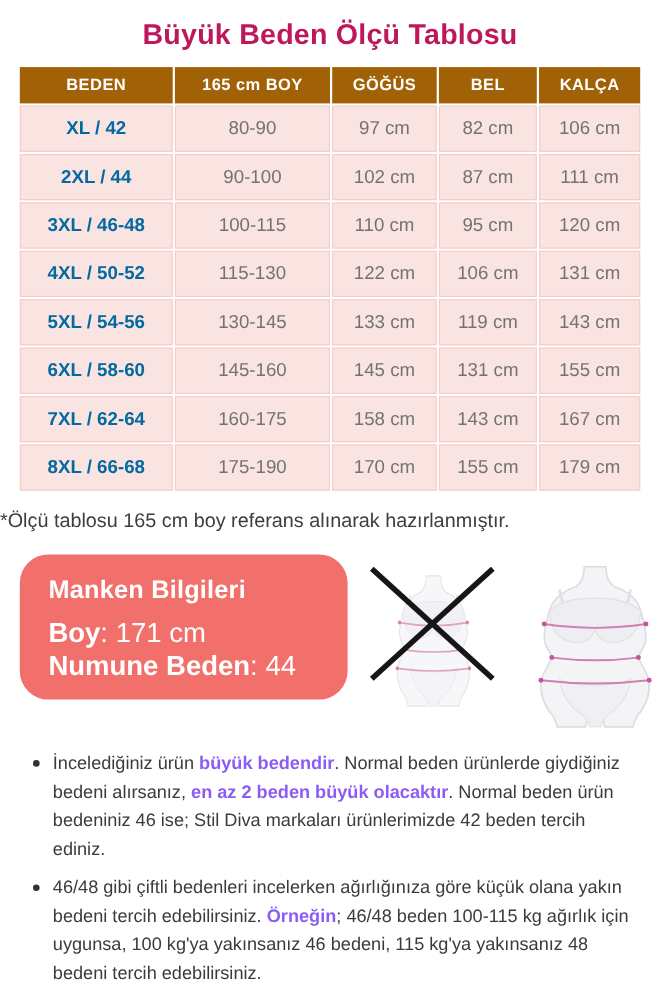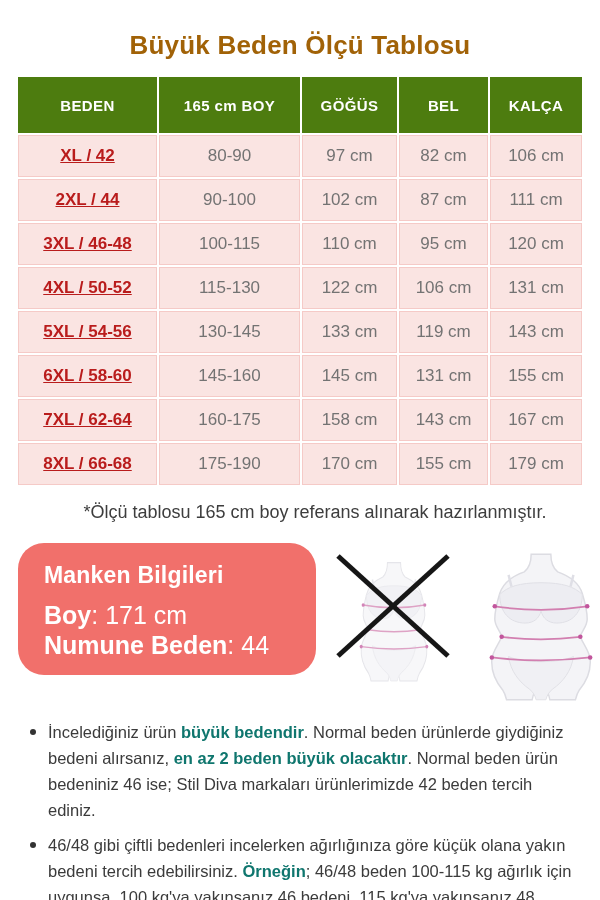--- a/index.html
+++ b/index.html
@@ -5,42 +5,42 @@
   html,body{margin:0;padding:0;}
   body{
     width:600px;height:900px;background:#ffffff;
     font-family:"Liberation Sans", sans-serif;
     -webkit-font-smoothing:antialiased;
   }
   .page{position:relative;width:600px;height:900px;overflow:hidden;background:#fff;}
 
   
   .title{
-    margin:14px;padding-top:16px;text-align:center;
-    font-size:26px;font-weight:800;letter-spacing:.2px;color:#a16207;
+    margin:0;padding-top:16px;text-align:center;
+    font-size:26px;font-weight:800;letter-spacing:.2px;color:#be185d;
   }
 
   
   table.size{
     margin:12px auto 0;border-collapse:separate;border-spacing:2px;
     table-layout:fixed;width:566px;
   }
   table.size th{
-    background:#4d7c0f;color:#fff;font-size:15px;font-weight:700;
-    letter-spacing:.4px;height:56px;text-align:center;padding:0;
+    background:#a16207;color:#fff;font-size:15px;font-weight:700;
+    letter-spacing:.4px;height:33px;text-align:center;padding:0;
   }
   table.size td{
     background:#FAE4E2;border:1px solid #F5CAC7;height:40px;
     text-align:center;vertical-align:middle;
     font-size:17px;color:#737373;padding:0;
   }
-  table.size td.c0{font-weight:700;color:#b91c1c;text-decoration:underline;}
+  table.size td.c0{font-weight:700;color:#0369a1;}
 
   .footnote{
-    margin:15px 0 0;text-align:center;font-size:18px;color:#3D3D3D;padding-left:30px;
+    margin:15px 0 0;text-align:left;font-size:18px;color:#3D3D3D;
   }
 
   
   .model-row{display:flex;align-items:flex-start;margin:20px 0 0 18px;}
   .model-card{
     box-sizing:border-box;width:300px;background:#F1706B;border-radius:26px;
     padding:19px 26px 15px;color:#fff;
   }
   .model-heading{font-size:23px;font-weight:700;margin-bottom:11px;letter-spacing:.2px;}
   .model-line{font-size:25px;line-height:30px;font-weight:400;}
@@ -52,21 +52,21 @@
   .x-overlay{position:absolute;left:-12px;top:2px;}
 
   
   .notes{margin:14px 26px 0 30px;}
   .note{display:flex;gap:12px;margin-bottom:9px;}
   .note .dot{
     flex:none;width:6px;height:6px;border-radius:50%;
     background:#333;margin-top:10px;
   }
   .note-text{font-size:16.5px;line-height:26px;color:#3B3B3B;}
-  .note-text .b{font-weight:700;color:#0f766e;}
+  .note-text .b{font-weight:700;color:#8b5cf6;}
 </style>
 </head>
 <body>
 
 <div class="page">
 
   <h1 class="title">Büyük Beden Ölçü Tablosu</h1>
 
   <table class="size">
     <colgroup>

